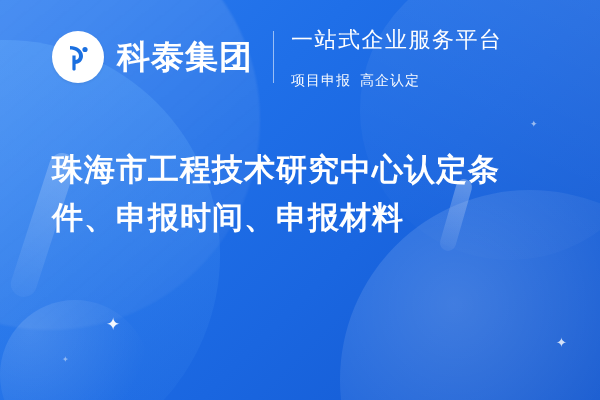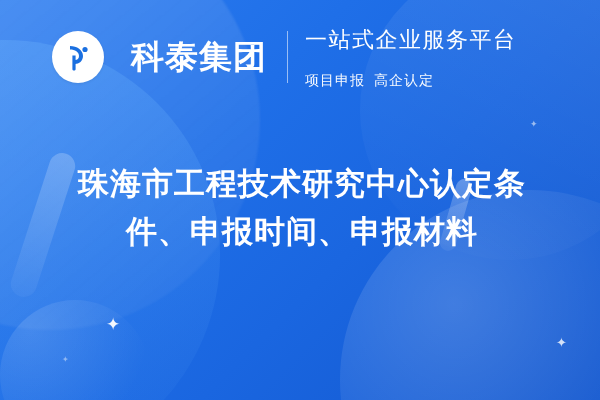--- a/index.html
+++ b/index.html
@@ -121,21 +121,21 @@
     height: 52px;
     border-radius: 50%;
     background: #ffffff;
     display: flex;
     align-items: center;
     justify-content: center;
     flex: none;
     box-shadow: 0 1px 3px rgba(0,0,0,0.08);
   }
   .logo-text {
-    margin-left: 27px;
+    margin-left: 13px;
     font-size: 33px;
     font-weight: 700;
     color: #ffffff;
     letter-spacing: 1px;
     white-space: nowrap;
     font-family: "Liberation Sans", "DejaVu Sans", sans-serif;
   }
   .divider {
     width: 1px;
     height: 52px;
@@ -162,23 +162,22 @@
     letter-spacing: 1px;
     white-space: nowrap;
     opacity: 0.97;
   }
   .slogan-sub .sub-gap { display: inline-block; width: 9px; }
 
   
   .title-block {
     position: absolute;
     left: 52px;
-    top: 160px;
+    top: 146px;
     width: 500px;
-    text-align: center;
   }
   .title-line {
     font-size: 31px;
     font-weight: 700;
     color: #ffffff;
     line-height: 48px;
     letter-spacing: 1px;
     white-space: nowrap;
   }
 </style>

